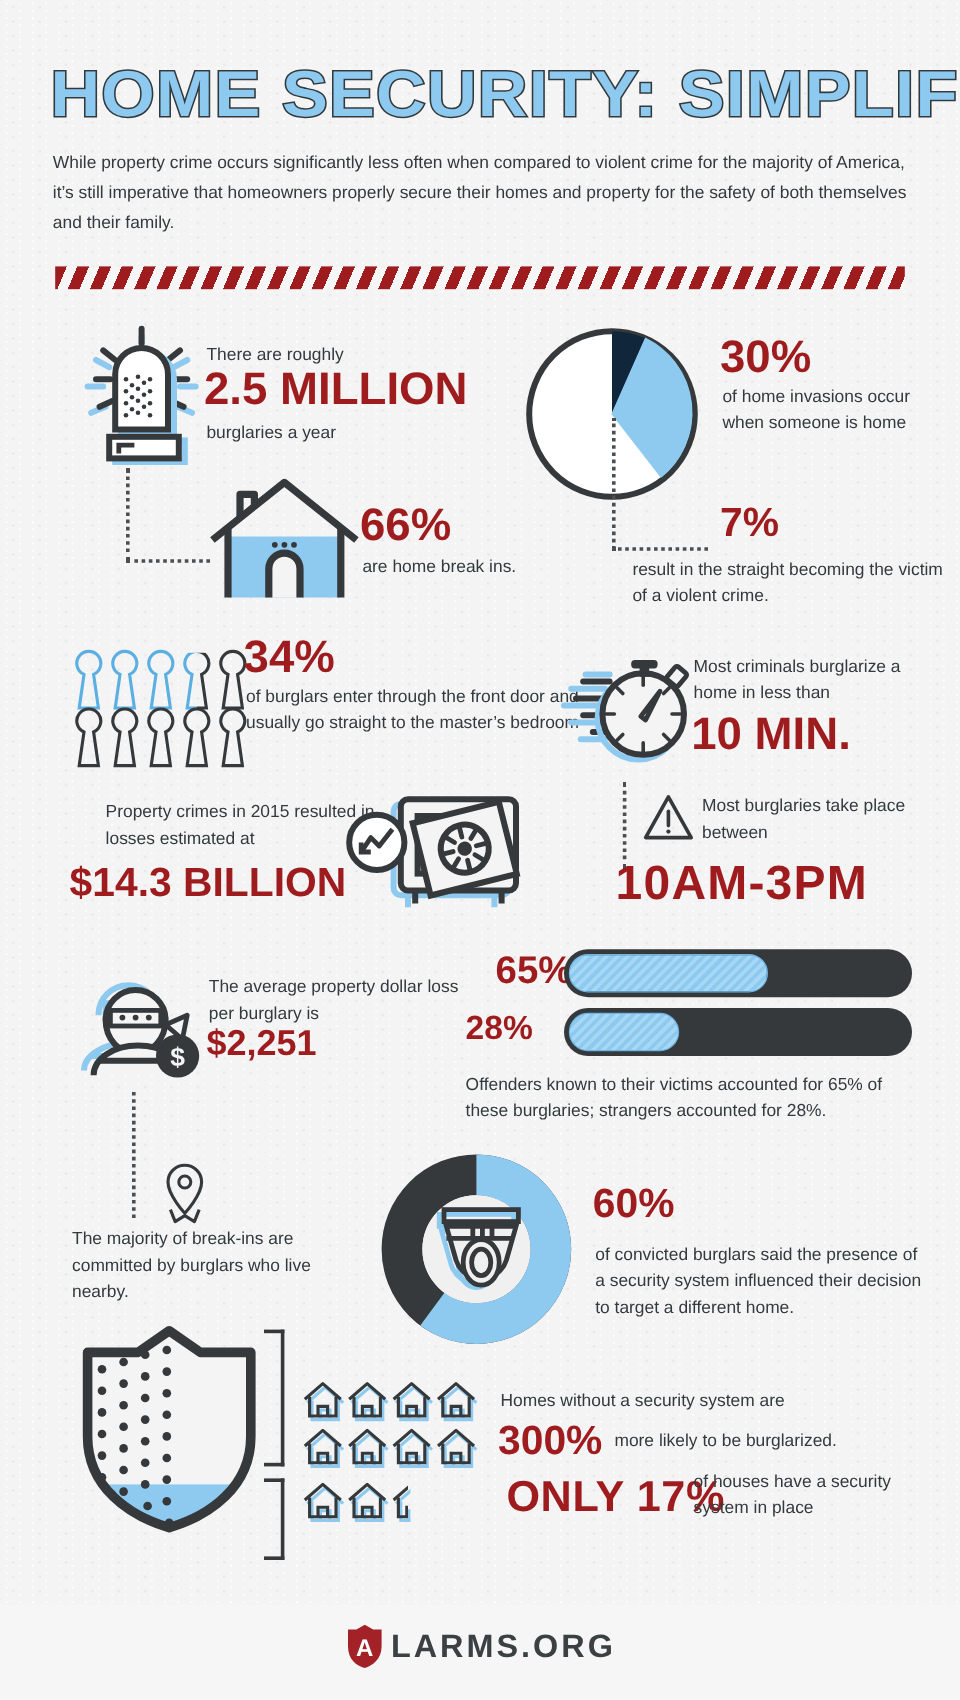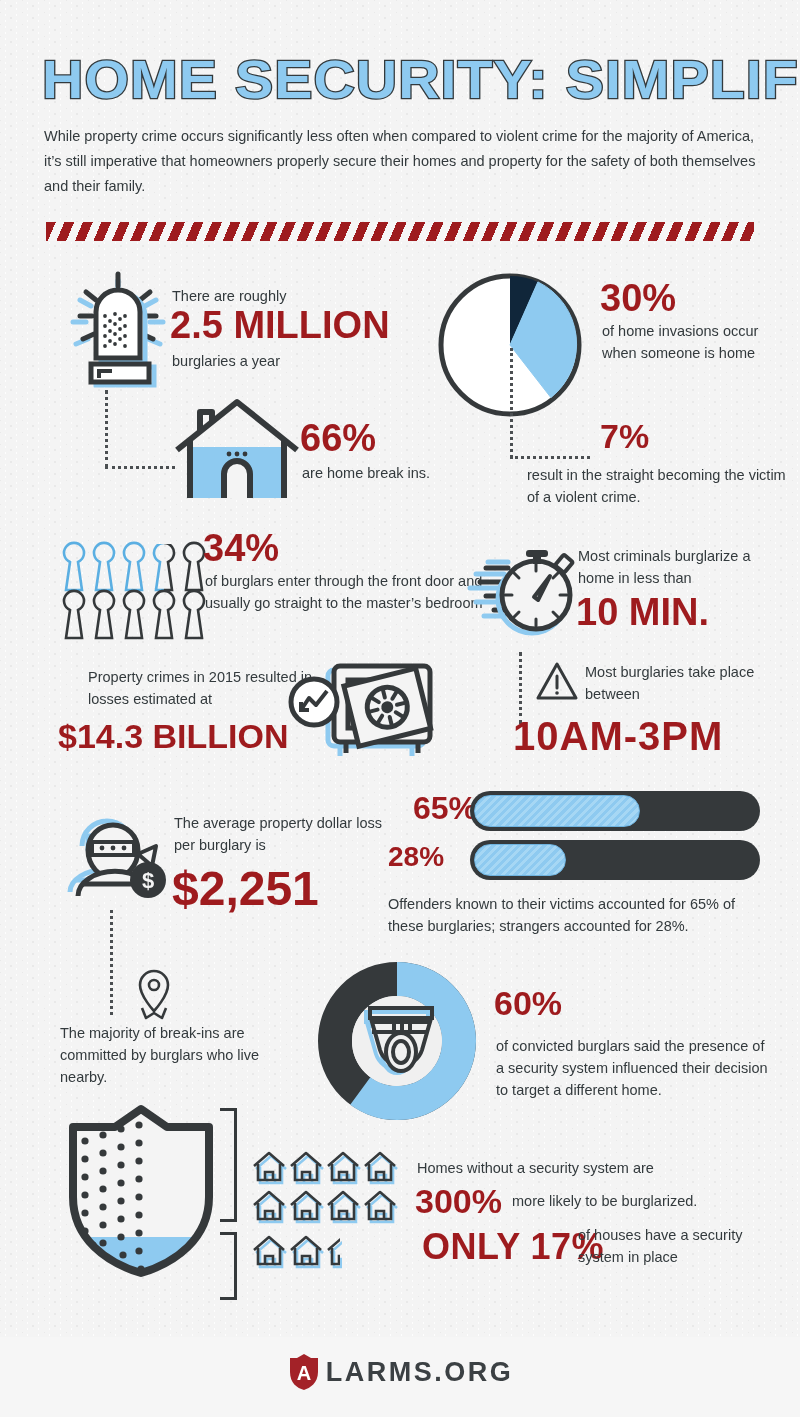--- a/index.html
+++ b/index.html
@@ -333,21 +333,21 @@
         <circle cx="42" cy="48" r="2.4"></circle>
         <circle cx="53" cy="48" r="2.4"></circle>
         <circle cx="64" cy="48" r="2.4"></circle>
       </g>
     <path d="M78 54 L96 46 L92 66 Z" fill="#f4f4f4" stroke="#35393b" stroke-width="4" stroke-linejoin="round"></path>
     <circle cx="88" cy="80" r="18" fill="#35393b"></circle>
     <text x="88" y="88" font-family="Liberation Sans, sans-serif" font-size="22" font-weight="bold" fill="#f4f4f4" text-anchor="middle">$</text>
   </svg>
 </div>
 <div class="abs lbl" style="left:174px;top:812px;width:220px;">The average property dollar loss per burglary is</div>
-<div class="abs big" style="left:172px;top:870px;font-size:48px;line-height:38px;">$2,251</div>
+<div class="abs big" style="left:172px;top:851px;font-size:30px;line-height:38px;">$2,251</div>
 
 <div class="dotline-v" style="left:110px;top:910px;height:105px;"></div>
 
 <div class="abs" style="left:132px;top:968px;">
   <svg width="44" height="56" viewBox="0 0 44 56">
     <path d="M22 3 a14 14 0 0 1 14 14 c0 11 -14 26 -14 26 S8 28 8 17 A14 14 0 0 1 22 3 Z" fill="none" stroke="#35393b" stroke-width="2.6"></path>
     <circle cx="22" cy="17" r="5" fill="none" stroke="#35393b" stroke-width="2.6"></circle>
     <path d="M10 40 L14 50 L22 45 L30 50 L34 40" fill="none" stroke="#35393b" stroke-width="2.6" stroke-linejoin="round"></path>
   </svg>
 </div>

